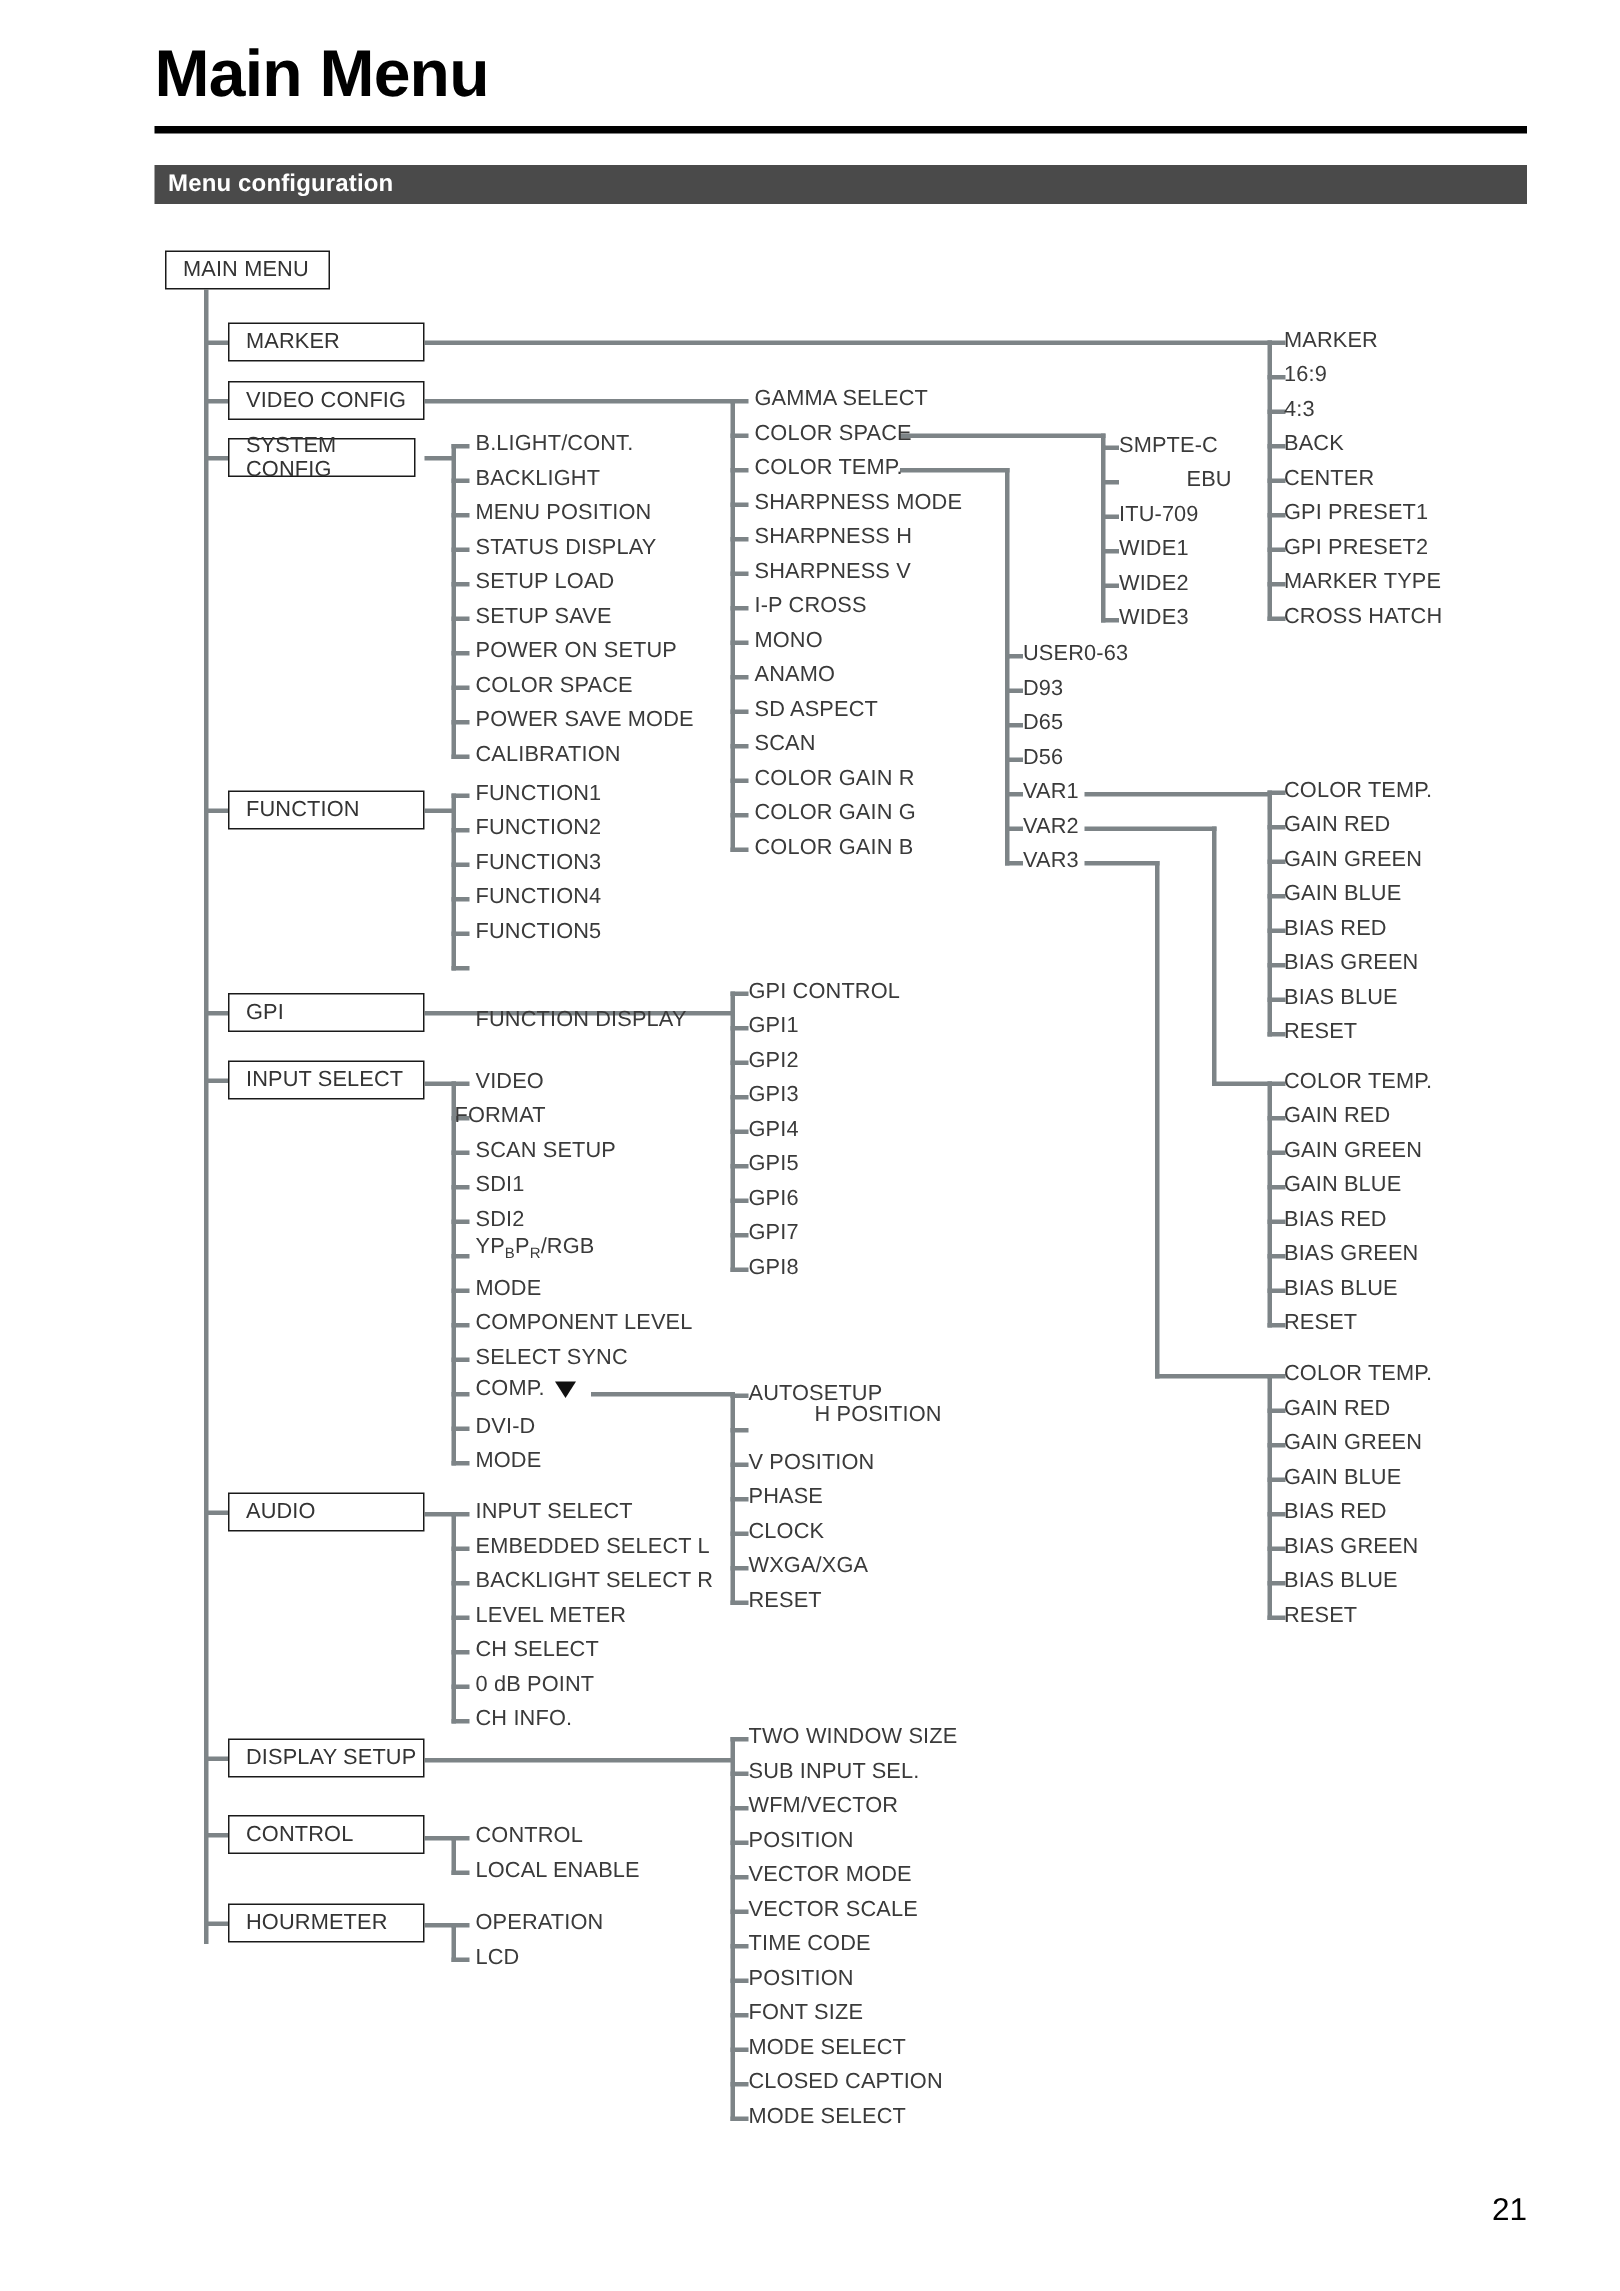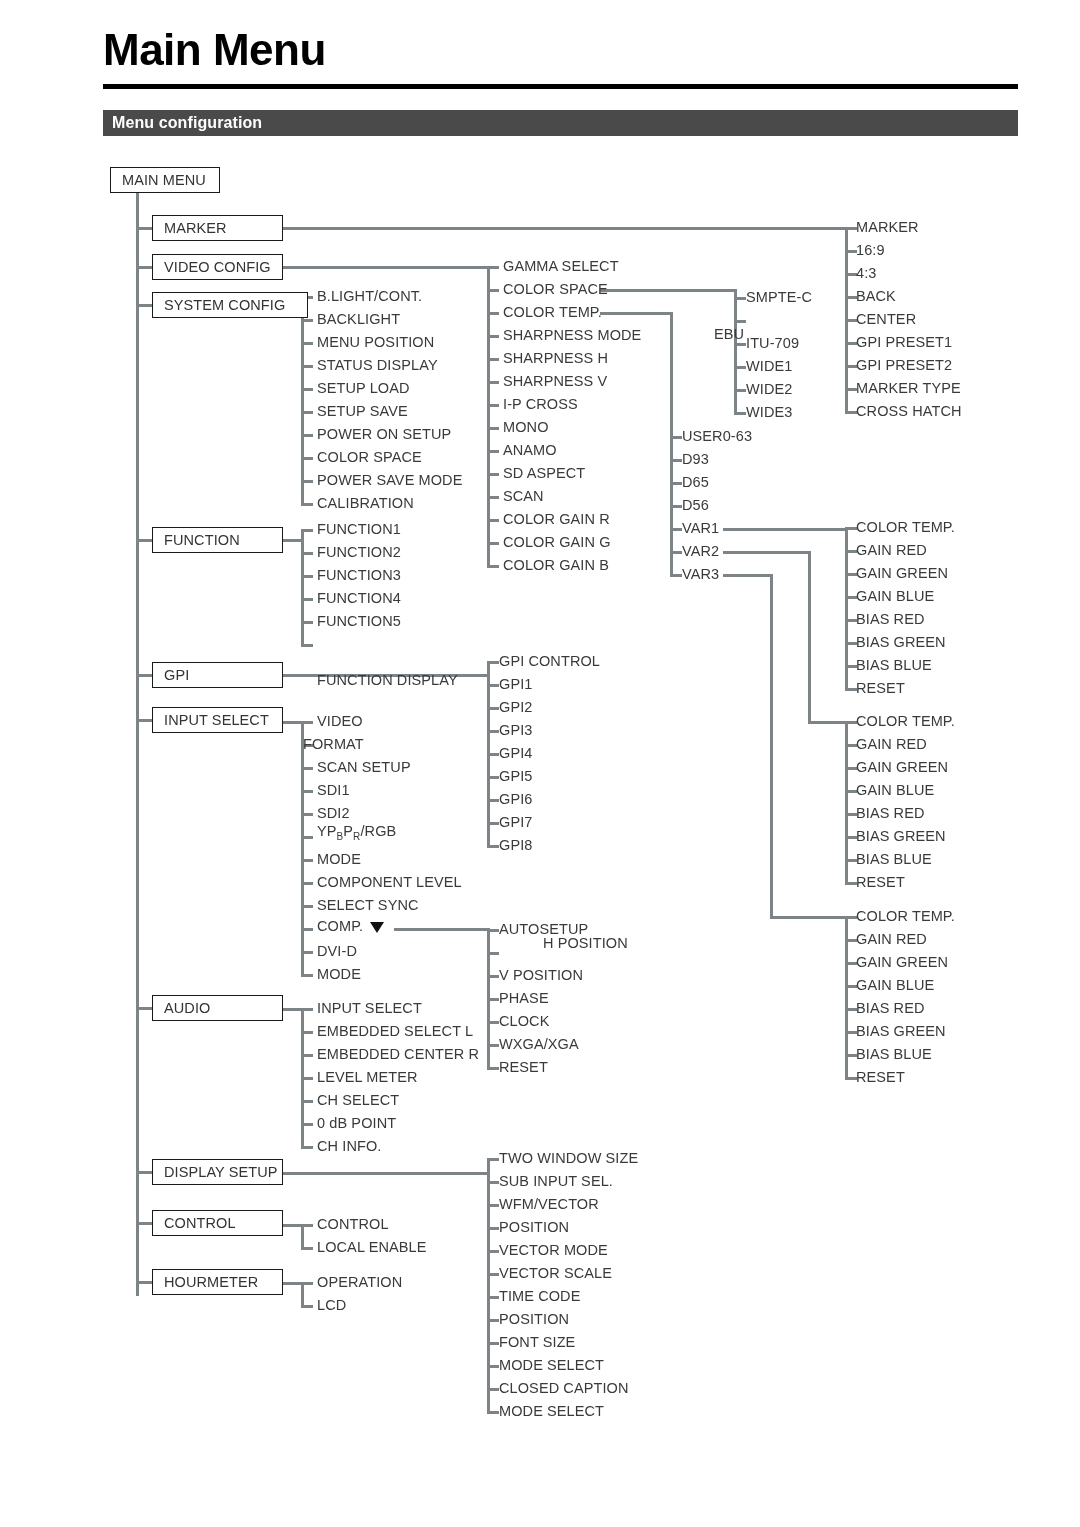--- a/index.html
+++ b/index.html
@@ -110,21 +110,21 @@
       </div>
       <div class="vline" style="left: 136px; top: 193px; height: 1103px;"></div>
       <div class="mbox" style="left: 152px; top: 215px; width: 131px;">
         <span>MARKER</span>
       </div>
       <div class="hline" style="left: 136px; top: 227px; width: 16px;"></div>
       <div class="mbox" style="left: 152px; top: 254px; width: 131px;">
         <span>VIDEO CONFIG</span>
       </div>
       <div class="hline" style="left: 136px; top: 266px; width: 16px;"></div>
-      <div class="mbox" style="left: 152px; top: 292px; width: 156px;">
+      <div class="mbox" style="left: 152px; top: 292px; width: 125px;">
         <span>SYSTEM CONFIG</span>
       </div>
       <div class="hline" style="left: 136px; top: 304px; width: 16px;"></div>
       <div class="mbox" style="left: 152px; top: 527px; width: 131px;">
         <span>FUNCTION</span>
       </div>
       <div class="hline" style="left: 136px; top: 539px; width: 16px;"></div>
       <div class="mbox" style="left: 152px; top: 662px; width: 131px;">
         <span>GPI</span>
       </div>
@@ -196,21 +196,21 @@
       <div class="leaf" style="left: 503px; top: 511px;">COLOR GAIN R</div>
       <div class="tick" style="left: 487px; top: 542px; width: 12px;"></div>
       <div class="leaf" style="left: 503px; top: 534px;">COLOR GAIN G</div>
       <div class="tick" style="left: 487px; top: 565px; width: 12px;"></div>
       <div class="leaf" style="left: 503px; top: 557px;">COLOR GAIN B</div>
       <div class="hline" style="left: 283px; top: 266px; width: 207px;"></div>
       <div class="vline" style="left: 734px; top: 297px; height: 118px;"></div>
       <div class="tick" style="left: 734px; top: 297px; width: 12px;"></div>
       <div class="leaf" style="left: 746px; top: 289px;">SMPTE-C</div>
       <div class="tick" style="left: 734px; top: 320px; width: 12px;"></div>
-      <div class="leaf" style="left: 714px; top: 312px; margin-top: 14px;">EBU</div>
+      <div class="leaf" style="left: 791px; top: 312px;">EBU</div>
       <div class="tick" style="left: 734px; top: 343px; width: 12px;"></div>
       <div class="leaf" style="left: 746px; top: 335px;">ITU-709</div>
       <div class="tick" style="left: 734px; top: 366px; width: 12px;"></div>
       <div class="leaf" style="left: 746px; top: 358px;">WIDE1</div>
       <div class="tick" style="left: 734px; top: 389px; width: 12px;"></div>
       <div class="leaf" style="left: 746px; top: 381px;">WIDE2</div>
       <div class="tick" style="left: 734px; top: 412px; width: 12px;"></div>
       <div class="leaf" style="left: 746px; top: 404px;">WIDE3</div>
       <div class="hline" style="left: 600px; top: 289px; width: 137px;"></div>
       <div class="vline" style="left: 734px; top: 289px; height: 11px;"></div>
@@ -386,21 +386,21 @@
       <div class="leaf" style="left: 499px; top: 1036px;">WXGA/XGA</div>
       <div class="tick" style="left: 487px; top: 1067px; width: 12px;"></div>
       <div class="leaf" style="left: 499px; top: 1059px;">RESET</div>
       <div class="hline" style="left: 394px; top: 928px; width: 96px;"></div>
       <div class="vline" style="left: 301px; top: 1008px; height: 141px;"></div>
       <div class="tick" style="left: 301px; top: 1008px; width: 12px;"></div>
       <div class="leaf" style="left: 317px; top: 1000px;">INPUT SELECT</div>
       <div class="tick" style="left: 301px; top: 1031px; width: 12px;"></div>
       <div class="leaf" style="left: 317px; top: 1023px;">EMBEDDED SELECT L</div>
       <div class="tick" style="left: 301px; top: 1054px; width: 12px;"></div>
-      <div class="leaf" style="left: 317px; top: 1046px;">EMBEDDED CENTER R</div>
+      <div class="leaf" style="left: 317px; top: 1046px;">BACKLIGHT SELECT R</div>
       <div class="tick" style="left: 301px; top: 1077px; width: 12px;"></div>
       <div class="leaf" style="left: 317px; top: 1069px;">LEVEL METER</div>
       <div class="tick" style="left: 301px; top: 1100px; width: 12px;"></div>
       <div class="leaf" style="left: 317px; top: 1092px;">CH SELECT</div>
       <div class="tick" style="left: 301px; top: 1123px; width: 12px;"></div>
       <div class="leaf" style="left: 317px; top: 1115px;">0 dB POINT</div>
       <div class="tick" style="left: 301px; top: 1146px; width: 12px;"></div>
       <div class="leaf" style="left: 317px; top: 1138px;">CH INFO.</div>
       <div class="hline" style="left: 283px; top: 1008px; width: 21px;"></div>
       <div class="vline" style="left: 487px; top: 1158px; height: 256px;"></div>
@@ -436,13 +436,14 @@
       <div class="leaf" style="left: 317px; top: 1239px;">LOCAL ENABLE</div>
       <div class="hline" style="left: 283px; top: 1224px; width: 21px;"></div>
       <div class="vline" style="left: 301px; top: 1282px; height: 26px;"></div>
       <div class="tick" style="left: 301px; top: 1282px; width: 12px;"></div>
       <div class="leaf" style="left: 317px; top: 1274px;">OPERATION</div>
       <div class="tick" style="left: 301px; top: 1305px; width: 12px;"></div>
       <div class="leaf" style="left: 317px; top: 1297px;">LCD</div>
       <div class="hline" style="left: 283px; top: 1282px; width: 21px;"></div>
     </div>
 
+  <div id="page-number">21</div>
 </div>
 
 </body></html>

